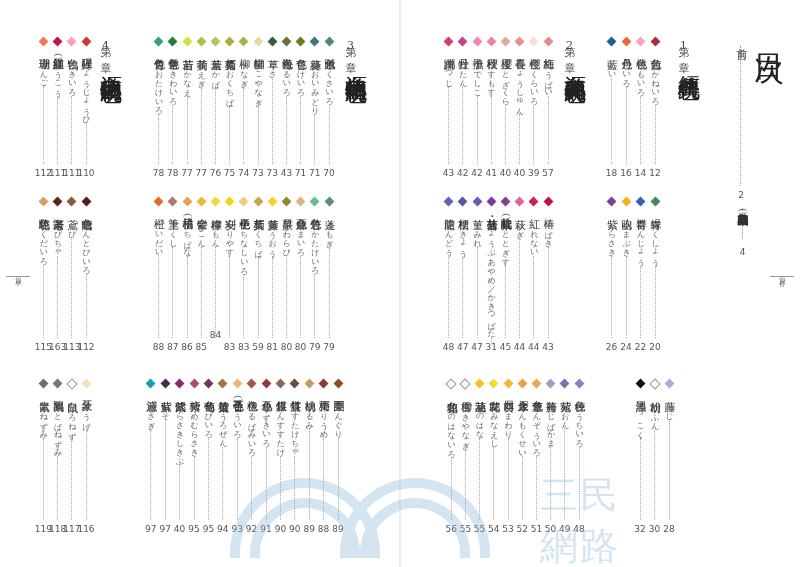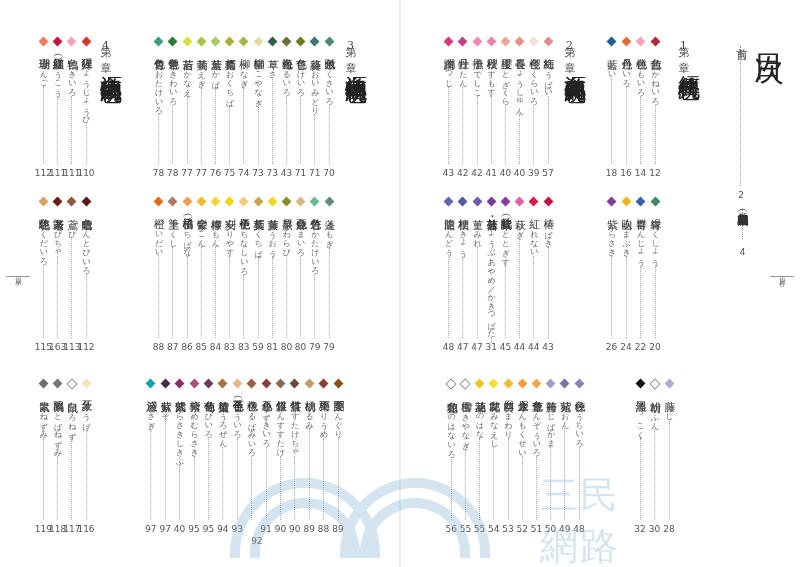--- a/index.html
+++ b/index.html
@@ -479,21 +479,21 @@
         <div class="kanji vt">刈安</div>
         <div class="kana vt">かりやす</div>
         <div class="lead" style="height: 82px;"></div>
         <div class="page" style="top: 144px;">83</div>
       </div>
       <div class="entry" style="left: 208.4px; top: 198px; height: 156px;">
         <div class="dia" style="background: rgb(243, 214, 58);"></div>
         <div class="kanji vt">檸檬</div>
         <div class="kana vt">れもん</div>
         <div class="lead" style="height: 92px;"></div>
-        <div class="page" style="top: 144px;">84</div>
+        <div class="page" style="top: 132px;">84</div>
       </div>
       <div class="entry" style="left: 194.2px; top: 198px; height: 156px;">
         <div class="dia" style="background: rgb(242, 184, 42);"></div>
         <div class="kanji vt">鬱金</div>
         <div class="kana vt">うこん</div>
         <div class="lead" style="height: 92px;"></div>
         <div class="page" style="top: 144px;">85</div>
       </div>
       <div class="entry" style="left: 180px; top: 198px; height: 156px;">
         <div class="dia" style="background: rgb(238, 160, 80);"></div>
@@ -556,21 +556,21 @@
         <div class="kanji vt">小豆色</div>
         <div class="kana vt">あずきいろ</div>
         <div class="lead" style="height: 73px;"></div>
         <div class="page" style="top: 144px;">91</div>
       </div>
       <div class="entry" style="left: 244.6px; top: 380px; height: 156px;">
         <div class="dia" style="background: rgb(162, 90, 69);"></div>
         <div class="kanji vt">橡色</div>
         <div class="kana vt">つるばみいろ</div>
         <div class="lead" style="height: 64px;"></div>
-        <div class="page" style="top: 156px; text-align: right;">92</div>
+        <div class="page" style="top: 144px;">92</div>
       </div>
       <div class="entry" style="left: 230.2px; top: 380px; height: 156px;">
         <div class="dia" style="background: rgb(232, 182, 128);"></div>
         <div class="kanji vt">香色（丁子色）</div>
         <div class="kana vt">こういろ</div>
         <div class="lead" style="height: 82px;"></div>
         <div class="page" style="top: 144px;">93</div>
       </div>
       <div class="entry" style="left: 215.8px; top: 380px; height: 156px;">
         <div class="dia" style="background: rgb(166, 112, 64);"></div>

